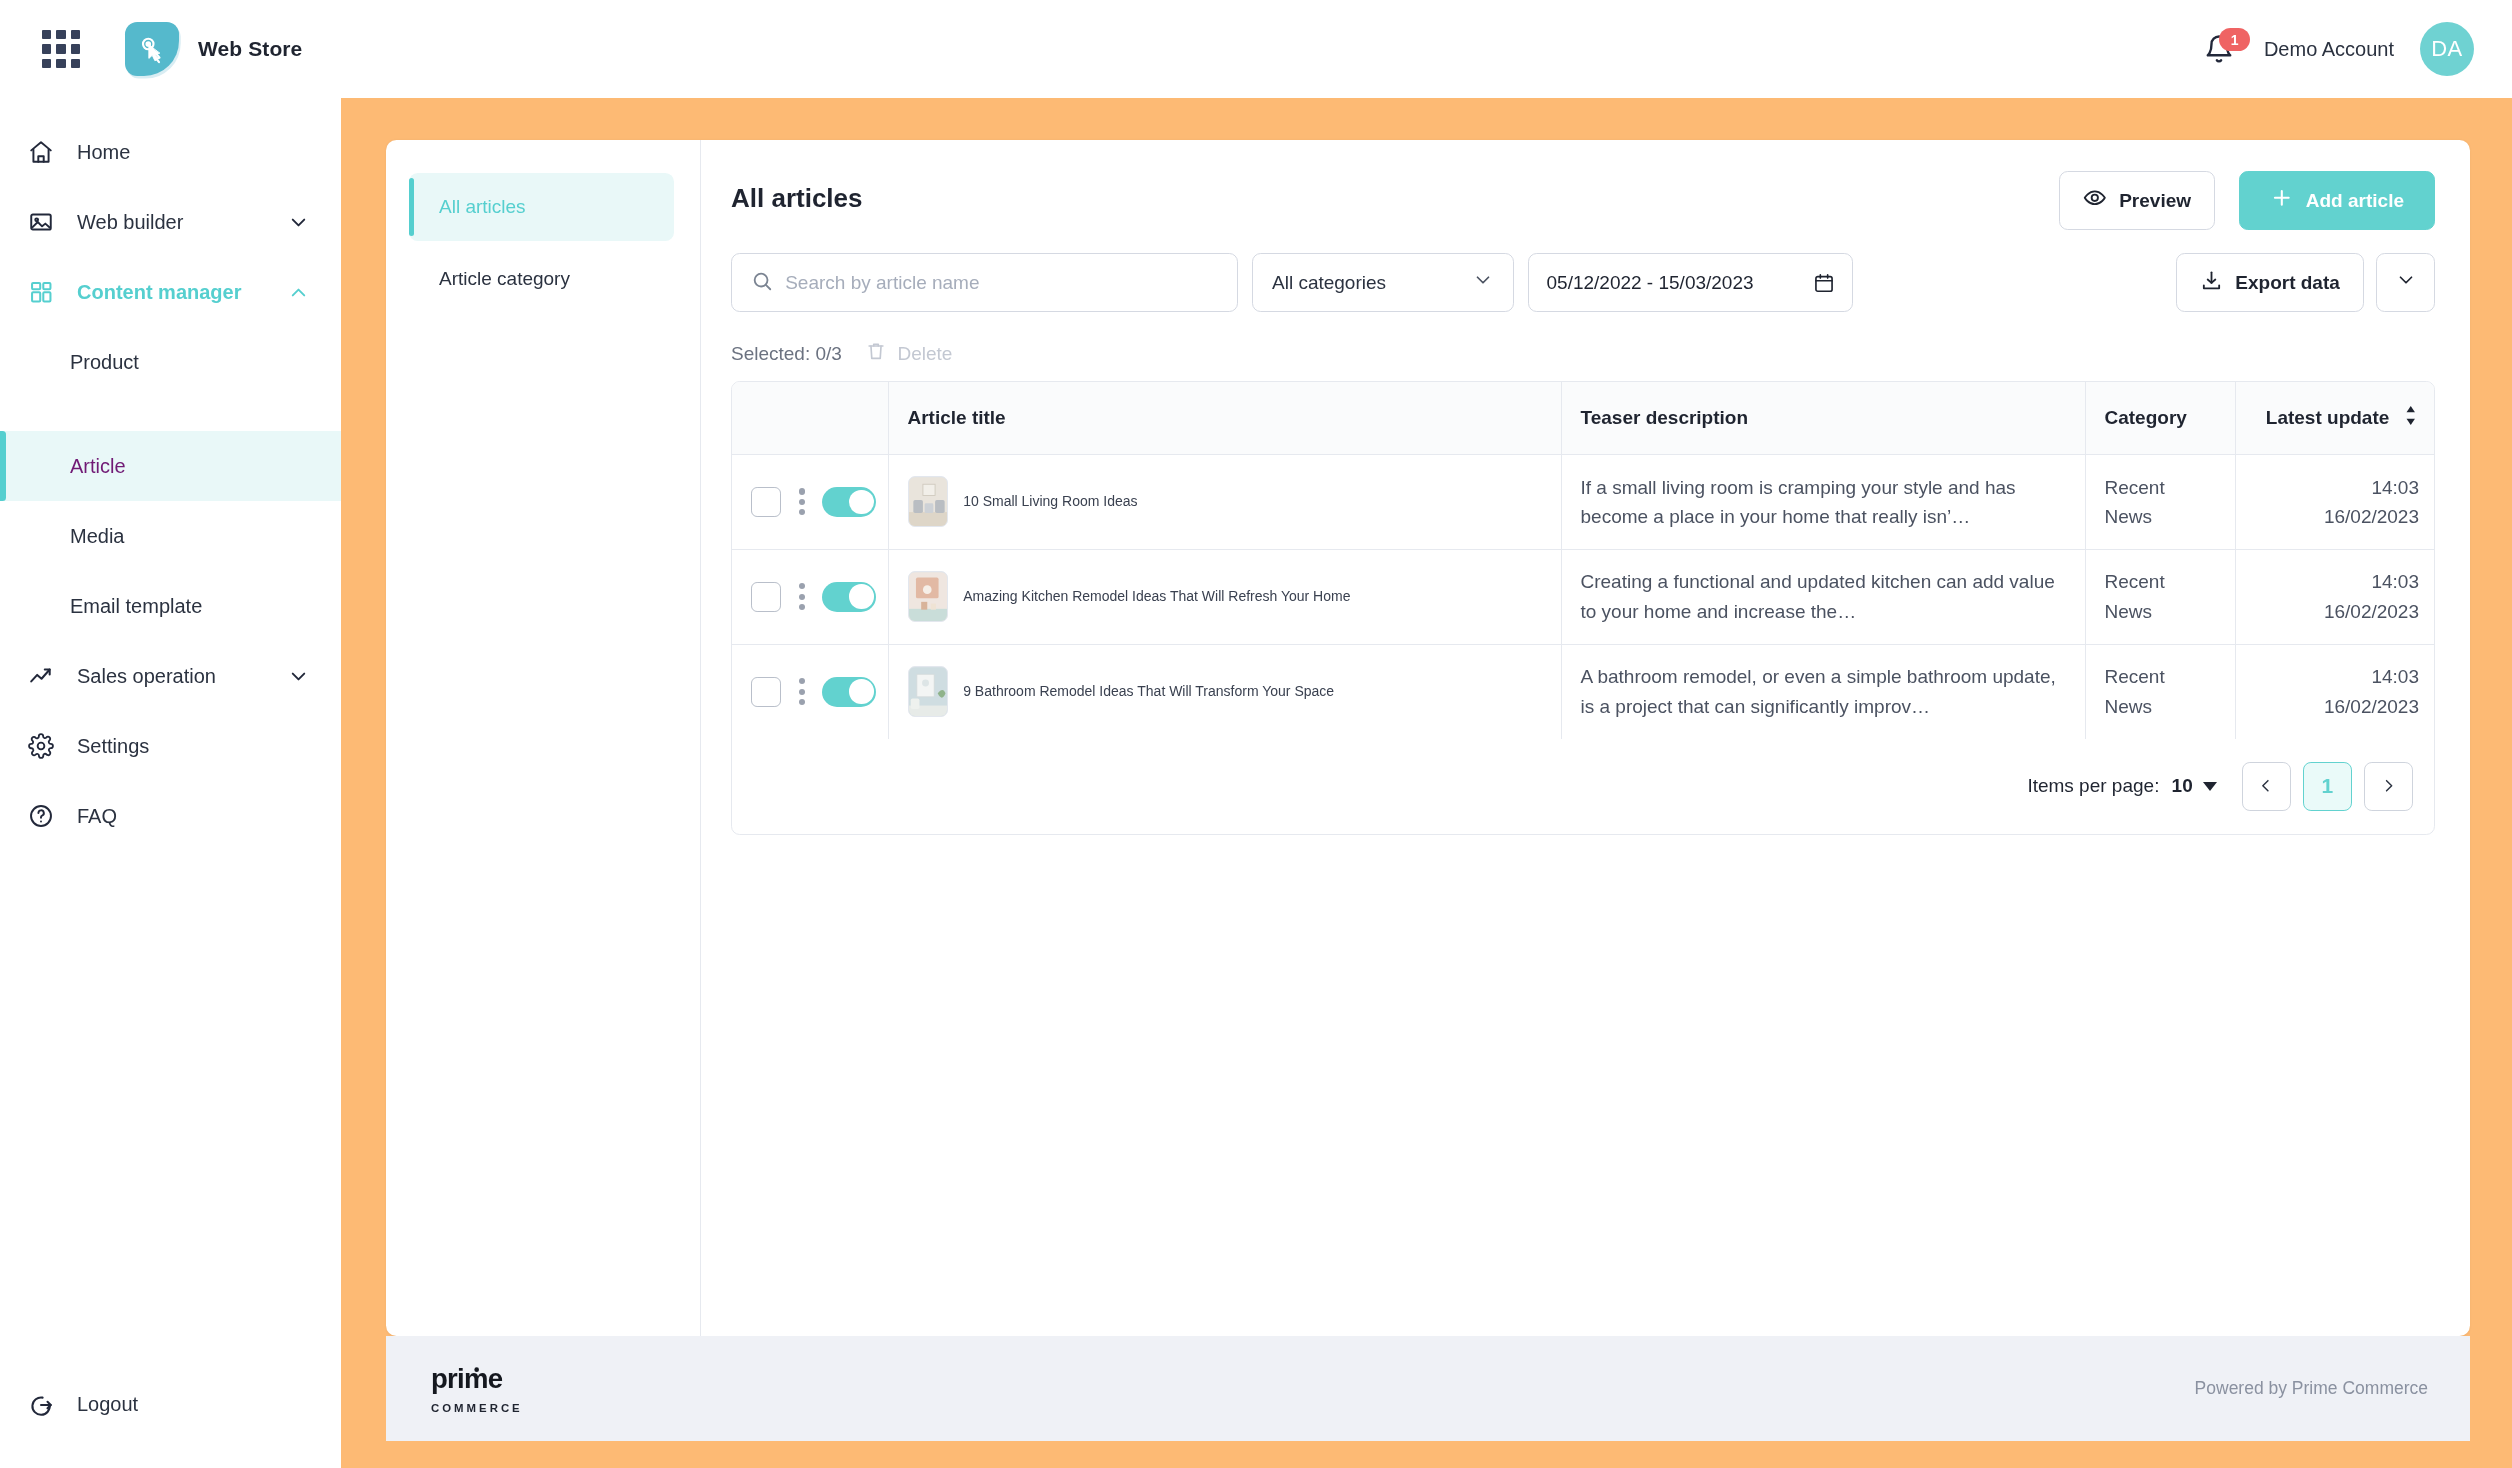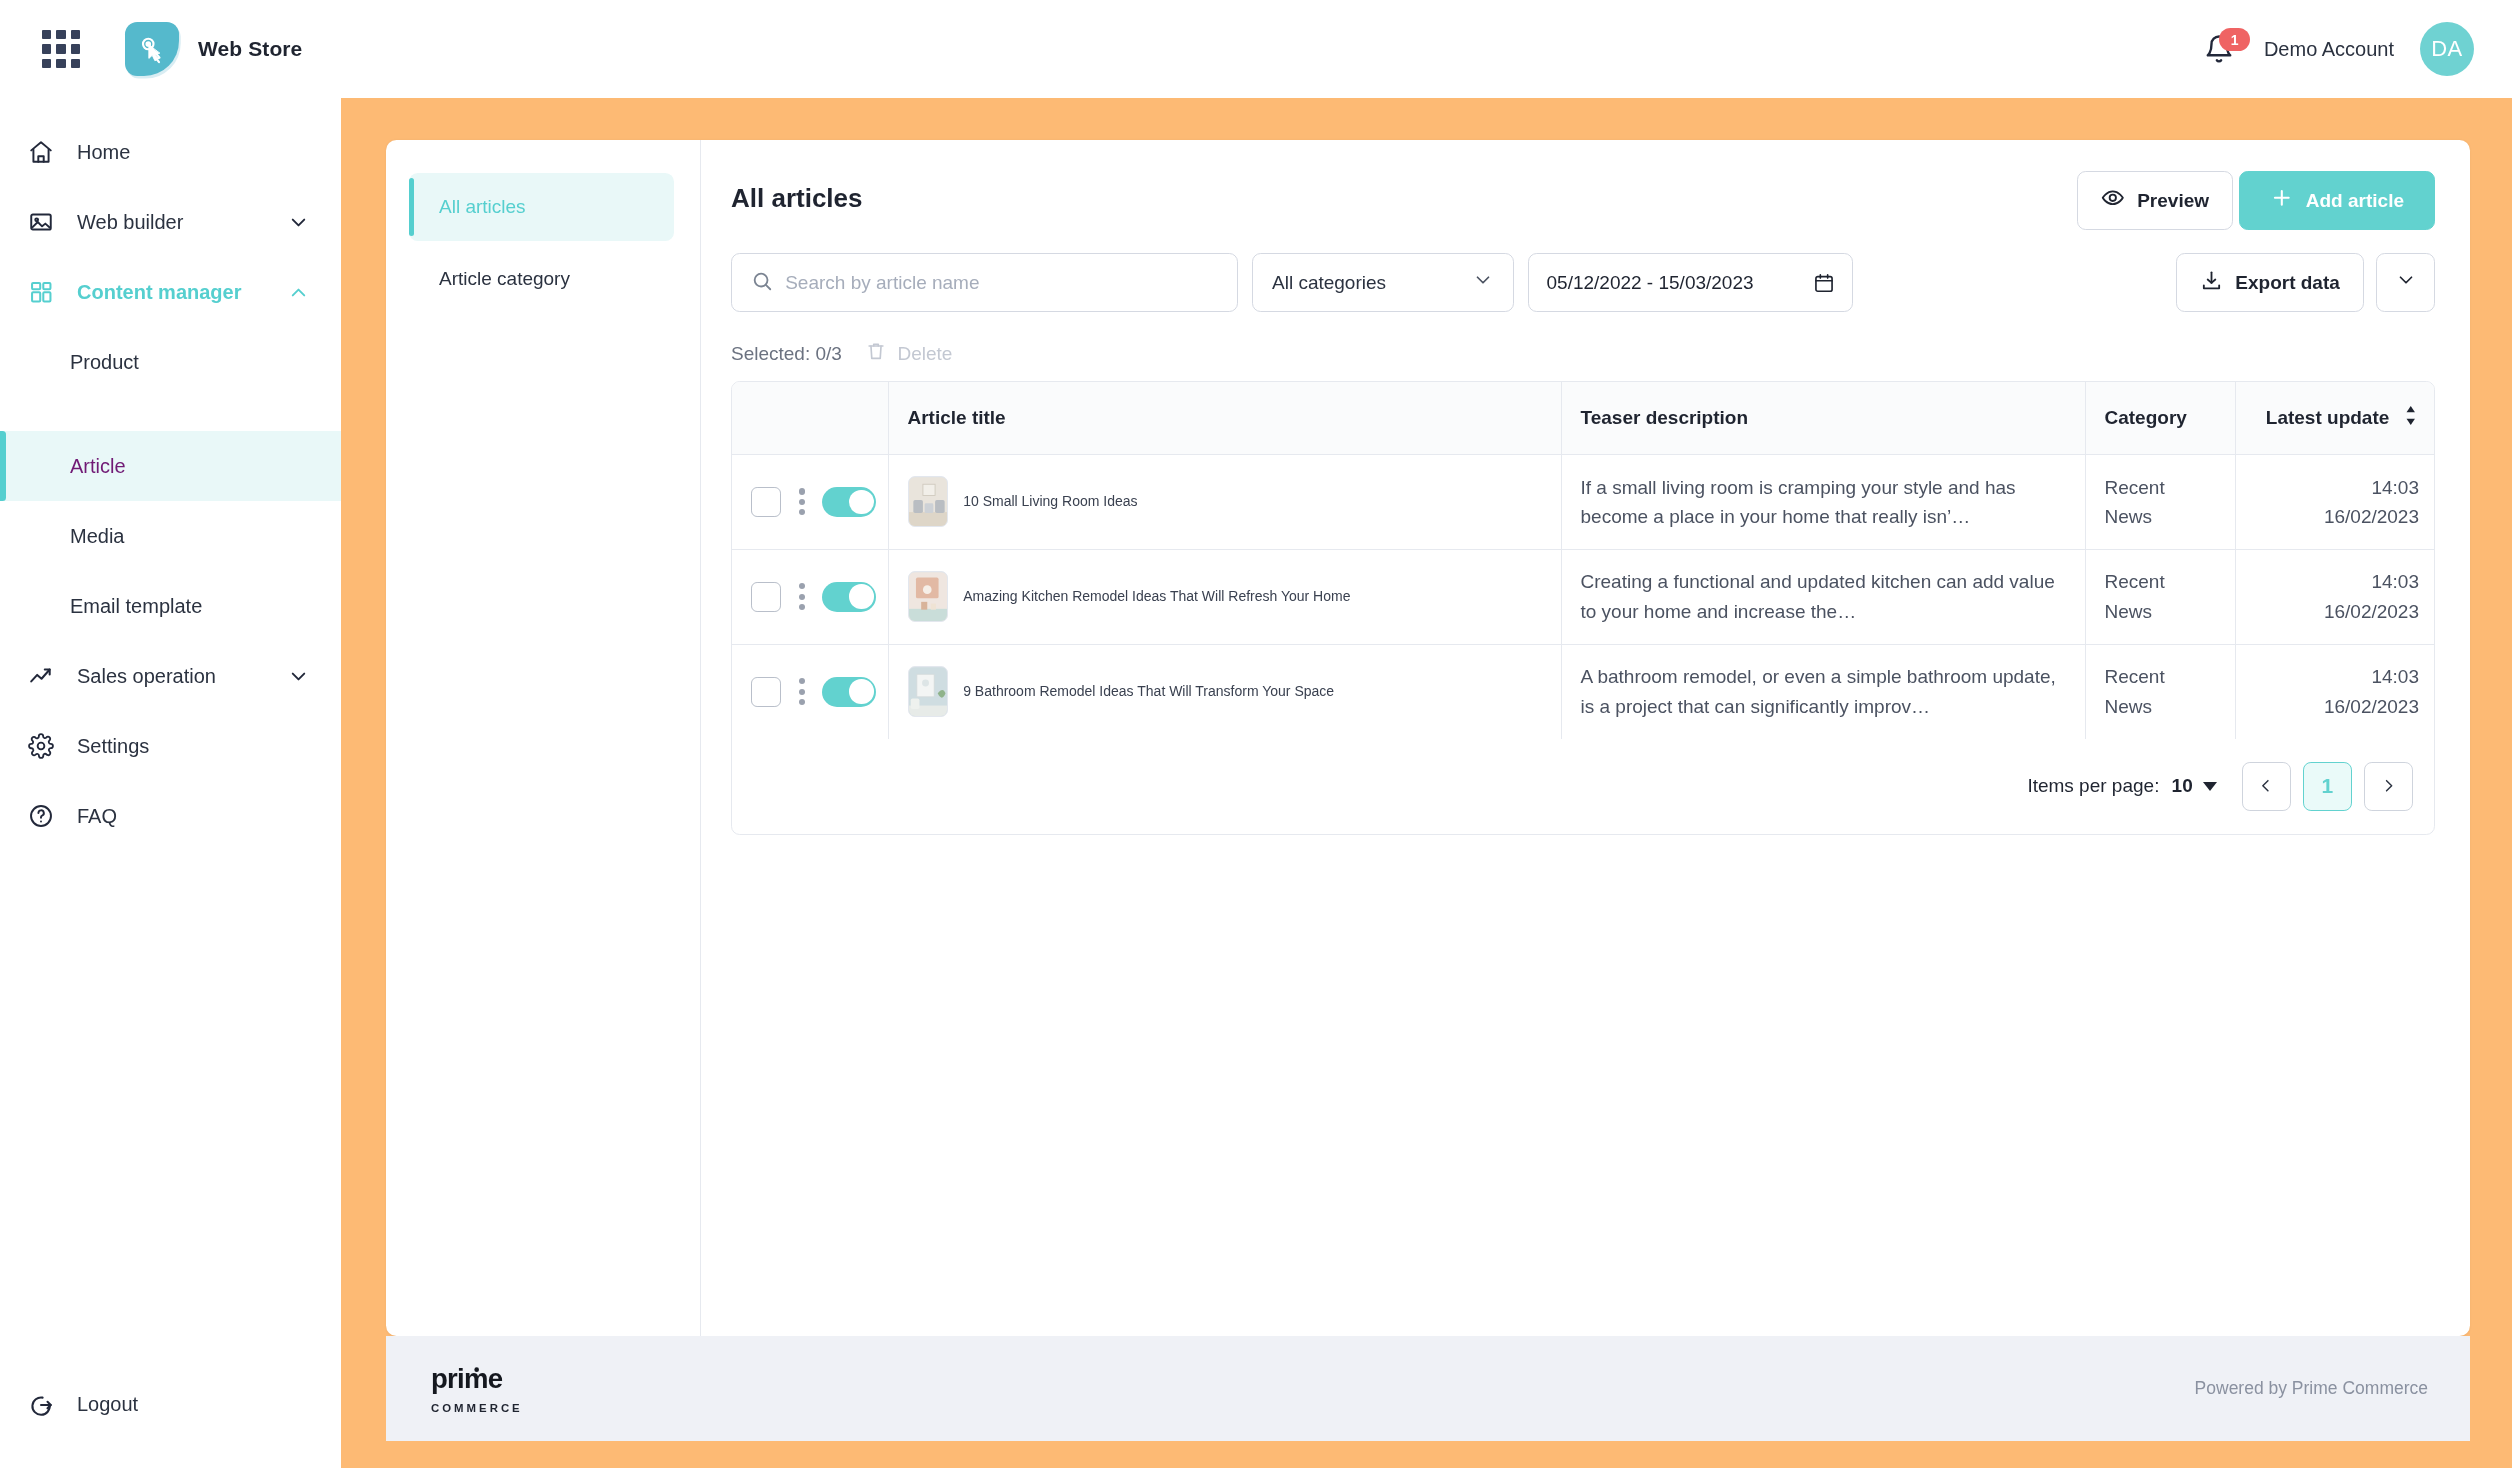--- a/index.html
+++ b/index.html
@@ -89,21 +89,21 @@
     font-size: 19px; color: #2b3240; border-radius: 8.7px; cursor: pointer; position: relative; margin-bottom: 3.5px;
   }
   .tab.active { background: #e9f8f8; color: #55cfcf; font-weight: 500; }
   .tab.active::before {
     content: ""; position: absolute; left: 0; top: 5.2px; bottom: 5.2px; width: 5.2px;
     background: #55cfcf; border-radius: 2.6px;
   }
   .panel { flex: 1; padding: 31px 35px 0 30px; min-width: 0; }
   .panel-head { display: flex; align-items: flex-start; }
   .panel-title { font-size: 26px; font-weight: 700; color: #1f2430; padding-top: 12.2px; }
-  .panel-actions { margin-left: auto; display: flex; gap: 6px; }
+  .panel-actions { margin-left: auto; display: flex; gap: 24px; }
 
   .btn {
     display: inline-flex; align-items: center; justify-content: center; gap: 12.2px;
     border-radius: 8.7px; font-size: 19px; cursor: pointer; border: 0.9px solid #d5d9e2;
     background: #fff; color: #1f2430; font-weight: 600; padding: 0 23px; height: 59px; white-space: nowrap;
   }
   .btn.primary { background: #62d2cf; border-color: #62d2cf; color: #fff; padding: 0 30px; }
   .btn.icon-only { width: 59px; padding: 0; }
 
   .filters { display: flex; align-items: center; gap: 14px; margin-top: 23px; }

